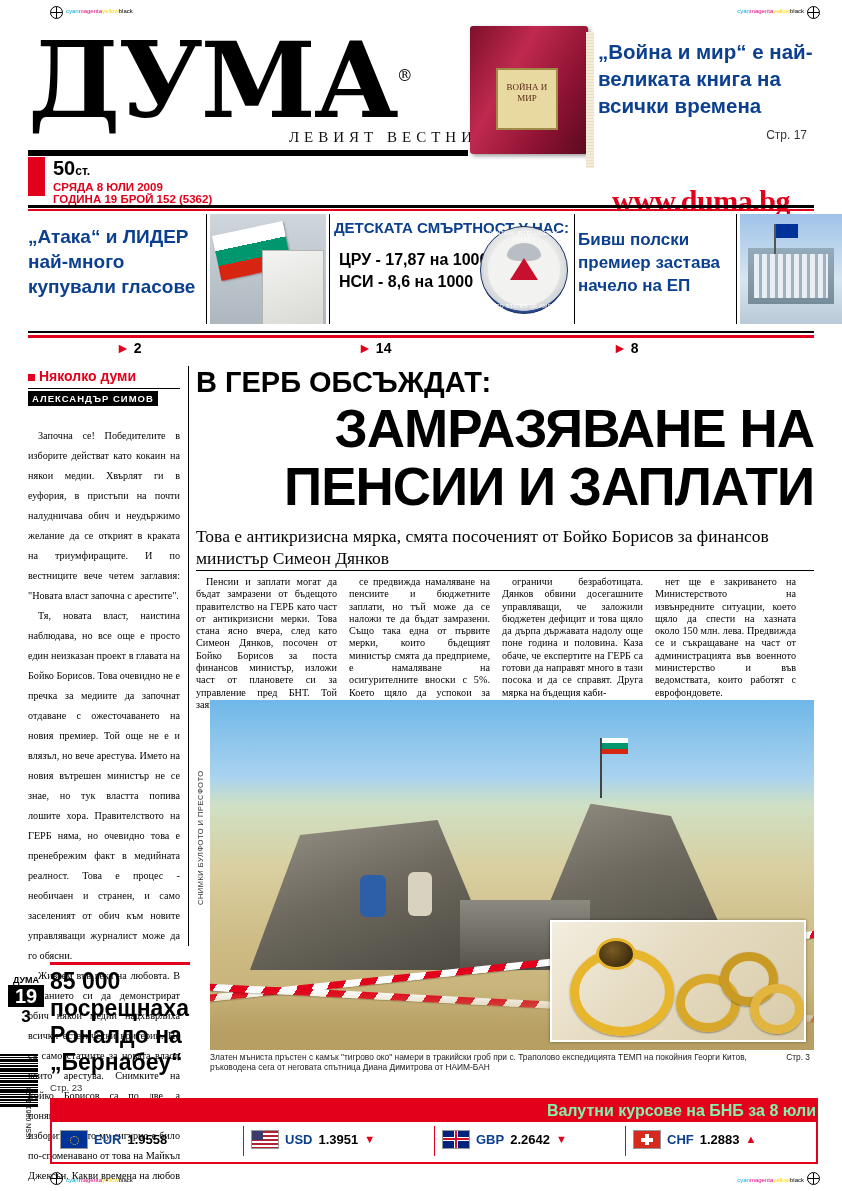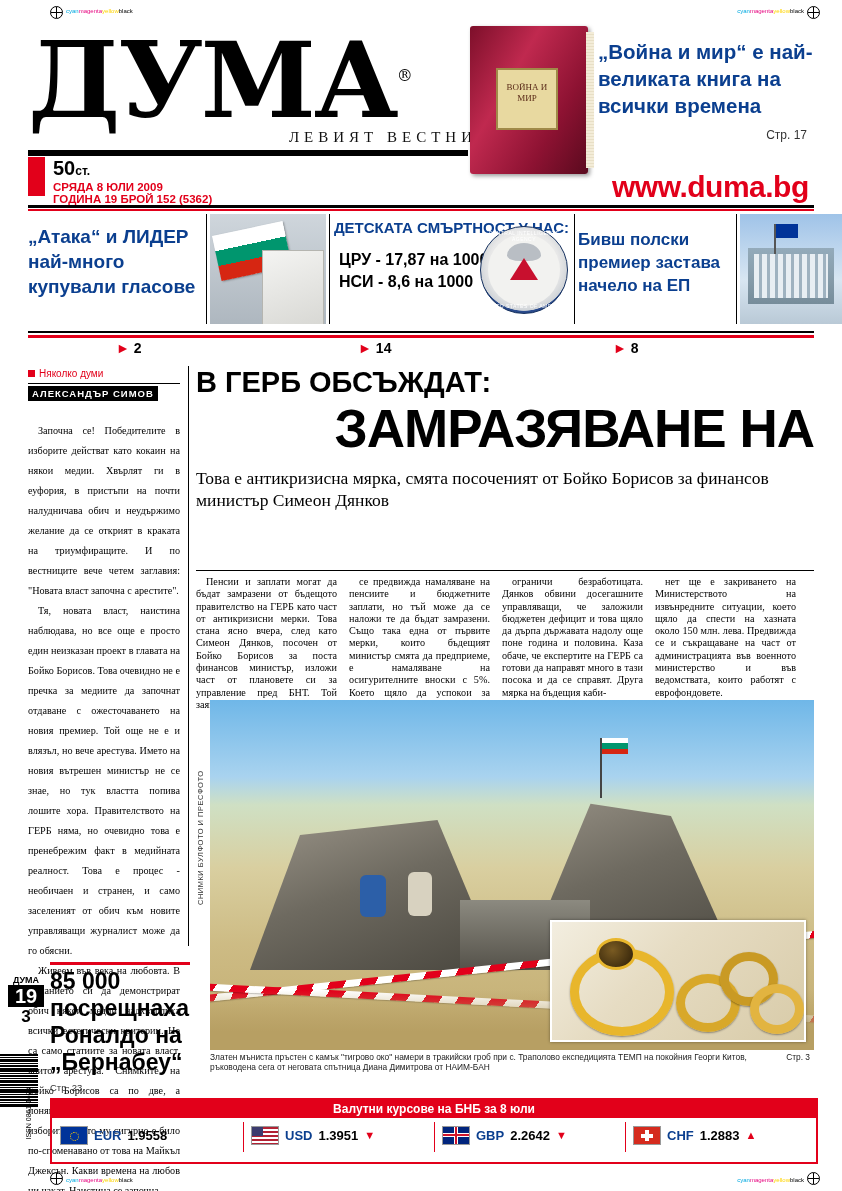--- a/index.html
+++ b/index.html
@@ -26,21 +26,21 @@
   .price-main{font-size:20px;font-weight:bold;}
   .price-main .ct{font-size:12px;font-weight:bold;}
   .price-date{font-size:11.5px;font-weight:bold;color:#e2001a;margin-top:1px;}
   .price-iss{font-size:11.5px;font-weight:bold;color:#e2001a;}
 
   
   .promo{position:absolute;left:470px;top:26px;width:345px;height:168px;}
   .promo-book{position:absolute;left:0;top:0;width:122px;height:150px;}
   .promo-txt{position:absolute;left:128px;top:12px;width:215px;font-family:"Liberation Sans",sans-serif;font-weight:bold;font-size:20.5px;line-height:27px;color:#0b3f8f;}
   .promo-page{position:absolute;right:8px;top:102px;font-family:"Liberation Sans",sans-serif;font-size:12px;color:#333;}
-  .promo-url{position:absolute;left:142px;top:144px;font-family:Liberation Sans, sans-serif;font-weight:bold;font-size:30px;color:#e2001a;letter-spacing:-0.5px;}
+  .promo-url{position:absolute;left:142px;top:158px;font-family:Liberation Serif, serif;font-weight:bold;font-size:30px;color:#e2001a;letter-spacing:-0.5px;}
 
   .hr-red{position:absolute;background:#e2001a;}
   .hr-black{position:absolute;background:#000;}
 
   
   .teasers{position:absolute;left:28px;top:214px;width:786px;height:120px;}
   .teaser{position:absolute;top:0;height:110px;}
   .t1{left:0;width:178px;}
   .t1 h3{margin:10px 0 0 0;font-family:"Liberation Sans",sans-serif;font-size:19px;line-height:25px;font-weight:bold;color:#0b3f8f;}
   .t2img{position:absolute;left:182px;top:0;width:116px;height:110px;overflow:hidden;}
@@ -51,21 +51,21 @@
   .t4 h3{margin:14px 0 0 0;font-family:"Liberation Sans",sans-serif;font-size:17px;line-height:23px;font-weight:bold;color:#0b3f8f;}
   .t5img{position:absolute;left:712px;top:0;width:102px;height:110px;overflow:hidden;}
   .tsep{position:absolute;top:0;width:1px;height:110px;background:#000;}
 
   .pagenums{position:absolute;left:28px;top:340px;width:786px;height:18px;font-family:"Liberation Sans",sans-serif;font-weight:bold;font-size:14px;}
   .pn{position:absolute;color:#000;}
   .pn .arw{color:#e2001a;margin-right:4px;}
 
   
   .edit-col{position:absolute;left:28px;top:368px;width:152px;}
-  .edit-kicker{font-family:"Liberation Sans",sans-serif;font-size:10px;font-weight:normal;color:#e2001a;}
+  .edit-kicker{font-family:"Liberation Sans",sans-serif;font-size:14px;font-weight:bold;color:#e2001a;}
   .edit-kicker .sq{display:inline-block;width:7px;height:7px;background:#e2001a;margin-right:4px;}
   .edit-title{font-family:"Liberation Serif",serif;font-weight:bold;font-size:24px;margin-top:3px;}
   .edit-author{margin-top:6px;background:#000;color:#fff;font-family:"Liberation Sans",sans-serif;font-size:9.5px;font-weight:bold;padding:2px 4px;display:inline-block;letter-spacing:1px;}
   .edit-body{margin-top:20px;font-size:10.2px;line-height:20px;text-align:justify;}
   .edit-body p{margin:0 0 0 0;text-indent:10px;}
 
   
   .main{position:absolute;left:196px;top:366px;width:618px;}
   .kicker-main{font-family:"Liberation Sans",sans-serif;font-weight:bold;font-size:29px;letter-spacing:0px;}
   .head-main{font-family:"Liberation Sans",sans-serif;font-weight:bold;font-size:53px;line-height:56px;letter-spacing:-1px;text-align:right;margin-top:2px;}
@@ -92,42 +92,42 @@
   .dumabox .n1{background:#000;color:#fff;font-size:20px;font-weight:bold;line-height:22px;}
   .dumabox .n2{font-size:17px;font-weight:bold;}
 
   .barcode{position:absolute;left:10px;top:1050px;width:30px;height:110px;}
   .barcode .bars{display:flex;height:92px;align-items:stretch;}
   .barcode .bars i{display:block;background:#000;margin-right:1px;}
   .barcode .txt{position:absolute;left:-28px;top:40px;width:92px;transform:rotate(-90deg);font-size:7px;font-family:"Liberation Sans",sans-serif;}
 
   
   .curr{position:absolute;left:50px;top:1098px;width:764px;height:62px;border:2px solid #e2001a;}
-  .curr-title{background:#e2001a;color:#ffffff;text-align:center;font-family:"Liberation Sans",sans-serif;font-weight:bold;font-size:12px;padding:2px 0;}
+  .curr-title{background:#e2001a;color:#86efac;text-align:right;font-family:"Liberation Sans",sans-serif;font-weight:bold;font-size:16px;padding:2px 0;}
   .curr-row{display:flex;height:34px;align-items:center;}
   .curr-item{display:flex;align-items:center;flex:1;padding-left:8px;position:relative;}
   .curr-item+.curr-item:before{content:"";position:absolute;left:0;top:-4px;height:30px;width:1px;background:#e2001a;}
   .flag{width:26px;height:17px;margin-right:6px;border:1px solid #999;position:relative;overflow:hidden;flex:none;}
   .curr-code{font-family:"Liberation Sans",sans-serif;font-weight:bold;font-size:13px;color:#0b3f8f;margin-right:6px;}
   .curr-val{font-family:"Liberation Sans",sans-serif;font-weight:bold;font-size:13px;margin-right:6px;}
   .up{color:#e2001a;font-size:11px;}
   .down{color:#e2001a;font-size:11px;}
 
   
   .img-ballot{width:100%;height:100%;background:
      linear-gradient(180deg,#cfd6dc 0%,#aeb7bf 100%);position:relative;}
   .img-eu{width:100%;height:100%;background:linear-gradient(180deg,#9fc3e8 0%,#d8e6f2 60%,#b9c9d6 100%);position:relative;}
   .cia{width:86px;height:86px;border-radius:50%;background:radial-gradient(circle at 50% 45%,#fff 0%,#e8e8e8 55%,#d0d4d8 70%,#2a4b8d 71%,#1d3a74 100%);position:relative;margin:4px auto 0;border:1px solid #16315f;}
   .cia .ring{position:absolute;inset:7px;border-radius:50%;background:#f2f2f0;}
   .cia .star{position:absolute;left:50%;top:50%;transform:translate(-50%,-55%);width:0;height:0;border-left:14px solid transparent;border-right:14px solid transparent;border-bottom:22px solid #c8102e;}
   .cia .eagle{position:absolute;left:50%;top:16px;transform:translateX(-50%);width:34px;height:18px;background:#b9bec4;border-radius:50% 50% 40% 40%/70% 70% 30% 30%;}
   .cia .txt-top{position:absolute;top:3px;left:0;right:0;text-align:center;font-size:5px;font-family:"Liberation Sans",sans-serif;color:#fff;letter-spacing:0.5px;}
   .cia .txt-bot{position:absolute;bottom:4px;left:0;right:0;text-align:center;font-size:5px;font-family:"Liberation Sans",sans-serif;color:#fff;letter-spacing:0.5px;}
 
-  .book{width:118px;height:148px;background:linear-gradient(120deg,#7d0f2a 0%,#c0294f 35%,#8d1232 70%,#5a0a1e 100%);border-radius:3px;position:relative;box-shadow:2px 2px 4px rgba(0,0,0,.4);}
+  .book{width:118px;height:128px;background:linear-gradient(120deg,#7d0f2a 0%,#c0294f 35%,#8d1232 70%,#5a0a1e 100%);border-radius:3px;position:relative;box-shadow:2px 2px 4px rgba(0,0,0,.4);}
   .book .label{position:absolute;left:26px;top:42px;width:62px;height:62px;background:#e8d9a0;border:2px solid #a08a48;font-family:"Liberation Serif",serif;font-size:9px;text-align:center;color:#5a2b18;padding-top:12px;box-sizing:border-box;line-height:11px;}
   .book .pages{position:absolute;right:-6px;top:6px;width:8px;height:136px;background:repeating-linear-gradient(180deg,#f3ecd8 0px,#f3ecd8 2px,#ddd2b4 3px);}
 
   .photo-scene{position:absolute;inset:0;background:
     linear-gradient(180deg,#6fb7e8 0%,#a9d3ef 22%,#cfe0c4 30%,#d9cfa0 48%,#cdbb84 70%,#c2ac70 100%);}
   .mound{position:absolute;background:linear-gradient(160deg,#9a9488 0%,#6e6a60 45%,#4a473f 100%);}
   .tape{position:absolute;height:7px;background:repeating-linear-gradient(120deg,#e2001a 0 14px,#fff 14px 28px);transform:rotate(-6deg);box-shadow:0 1px 1px rgba(0,0,0,.25);}
   .flagpole{position:absolute;width:2px;background:#444;}
   .bgflag{position:absolute;width:26px;height:16px;background:linear-gradient(180deg,#fff 33%,#00966e 33%,#00966e 66%,#d62612 66%);}
 
@@ -253,20 +253,21 @@
       <p>Тя, новата власт, наистина наблюдава, но все още е просто един неизказан проект в главата на Бойко Борисов. Това очевидно не е пречка за медиите да започнат отдаване с ожесточаването на новия премиер. Той още не е и влязъл, но вече арестува. Името на новия вътрешен министър не се знае, но тук властта попива лошите хора. Правителството на ГЕРБ няма, но очевидно това е пренебрежим факт в медийната реалност. Това е процес - необичаен и странен, и само заселеният от обич към новите управляващи журналист може да го обясни.</p>
       <p>Живеем във века на любовта. В желанието си да демонстрират обич някои медии надхвърлиха всички естетически критерии. Не са само статиите за новата власт, които арестува. Снимките на Бойко Борисов са по две, а понякога и три на страница. След изборите името му сигурно е било по-споменавано от това на Майкъл Джексън. Какви времена на любов ни чакат. Наистина се започна.</p>
     </div>
   </div>
 
   <div class="hr-black" style="left:188px;top:366px;width:1px;height:580px;"></div>
 
   <div class="main">
     <div class="kicker-main">В ГЕРБ ОБСЪЖДАТ:</div>
     <div class="head-main">ЗАМРАЗЯВАНЕ НА</div>
+    <div class="head-main">ПЕНСИИ И ЗАПЛАТИ</div>
     <div class="sub-main">Това е антикризисна мярка, смята посоченият от Бойко Борисов за финансов министър Симеон Дянков</div>
   </div>
   <div class="hr-black" style="left:196px;top:570px;width:618px;height:1px;"></div>
 
   <div class="cols">
     <div class="col">
         <p>Пенсии и заплати могат да бъдат замразени от бъдещото правителство на ГЕРБ като част от антикризисни мерки. Това стана ясно вчера, след като Симеон Дянков, посочен от Бойко Борисов за поста финансов министър, изложи част от плановете си за управление пред БНТ. Той заяви, че не</p>
       </div>
     <div class="col">
         <p>се предвижда намаляване на пенсиите и бюджетните заплати, но тъй може да се наложи те да бъдат замразени. Също така една от първите мерки, които бъдещият министър смята да предприеме, е намаляване на осигурителните вноски с 5%. Което щяло да успокои за известно време бизнеса и да</p>

